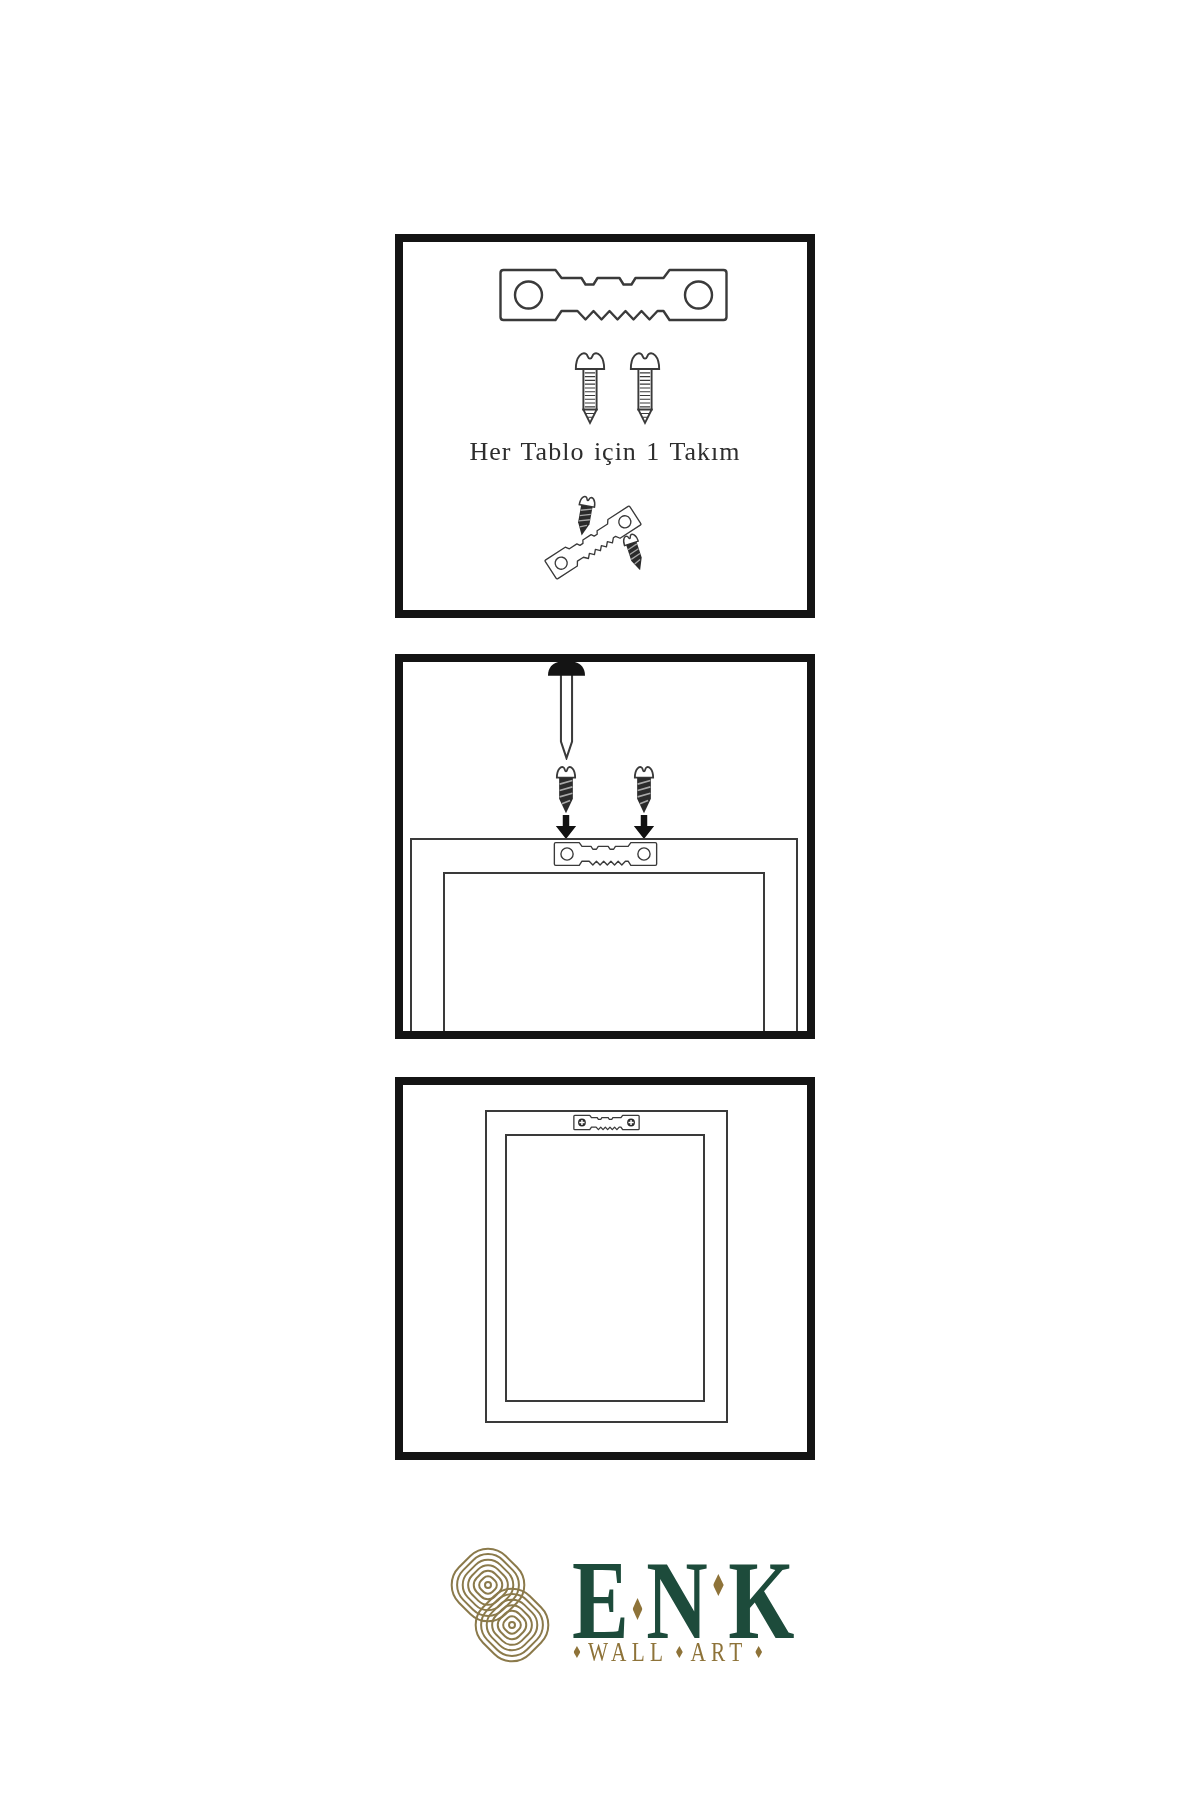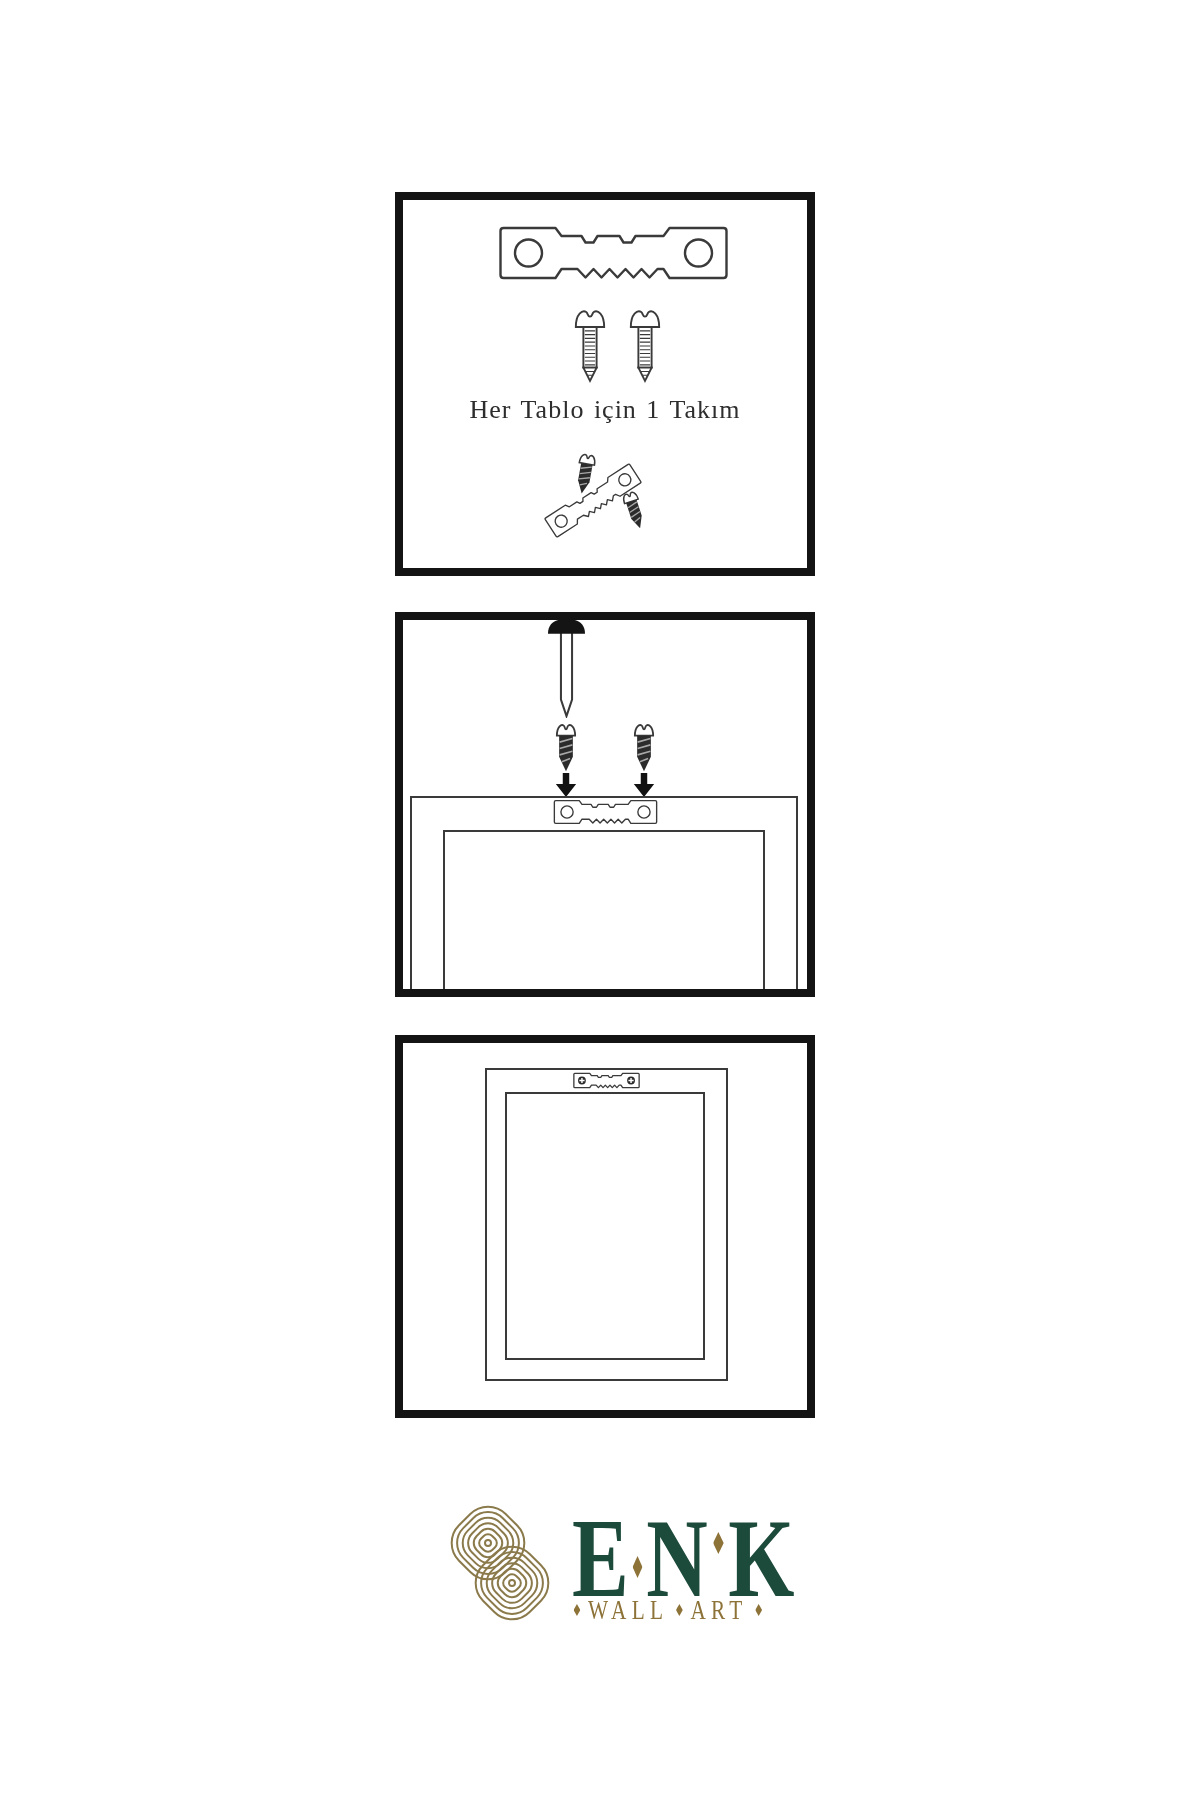--- a/index.html
+++ b/index.html
@@ -5,21 +5,21 @@
   :root{
     --panel-border:#141414;
     --line-art:#3a3a3a;
     --dark-fill:#2b2b2b;
     --brand-green:#1d4b3b;
     --brand-gold:#8e7339;
     --icon-gold:#8b7a4b;
   }
   html,body{margin:0;padding:0;background:#fff;}
   body{width:1200px;height:1800px;position:relative;font-family:"Liberation Serif",serif;}
-  #sheet{position:absolute;inset:0;background:#fff;}
+  #sheet{position:absolute;inset:0;background:#fff;margin-top:42px;}
 
   .panel{position:absolute;left:395px;width:420px;border:8px solid var(--panel-border);
          background:#fff;box-sizing:border-box;overflow:hidden;}
   #panel1{top:192px;height:384px;}
   #panel2{top:612px;height:385px;}
   #panel3{top:1035px;height:383px;}
 
   .abs{position:absolute;}
   svg{color:var(--line-art);display:block;}
   .outline{fill:#fff;stroke:currentColor;}

